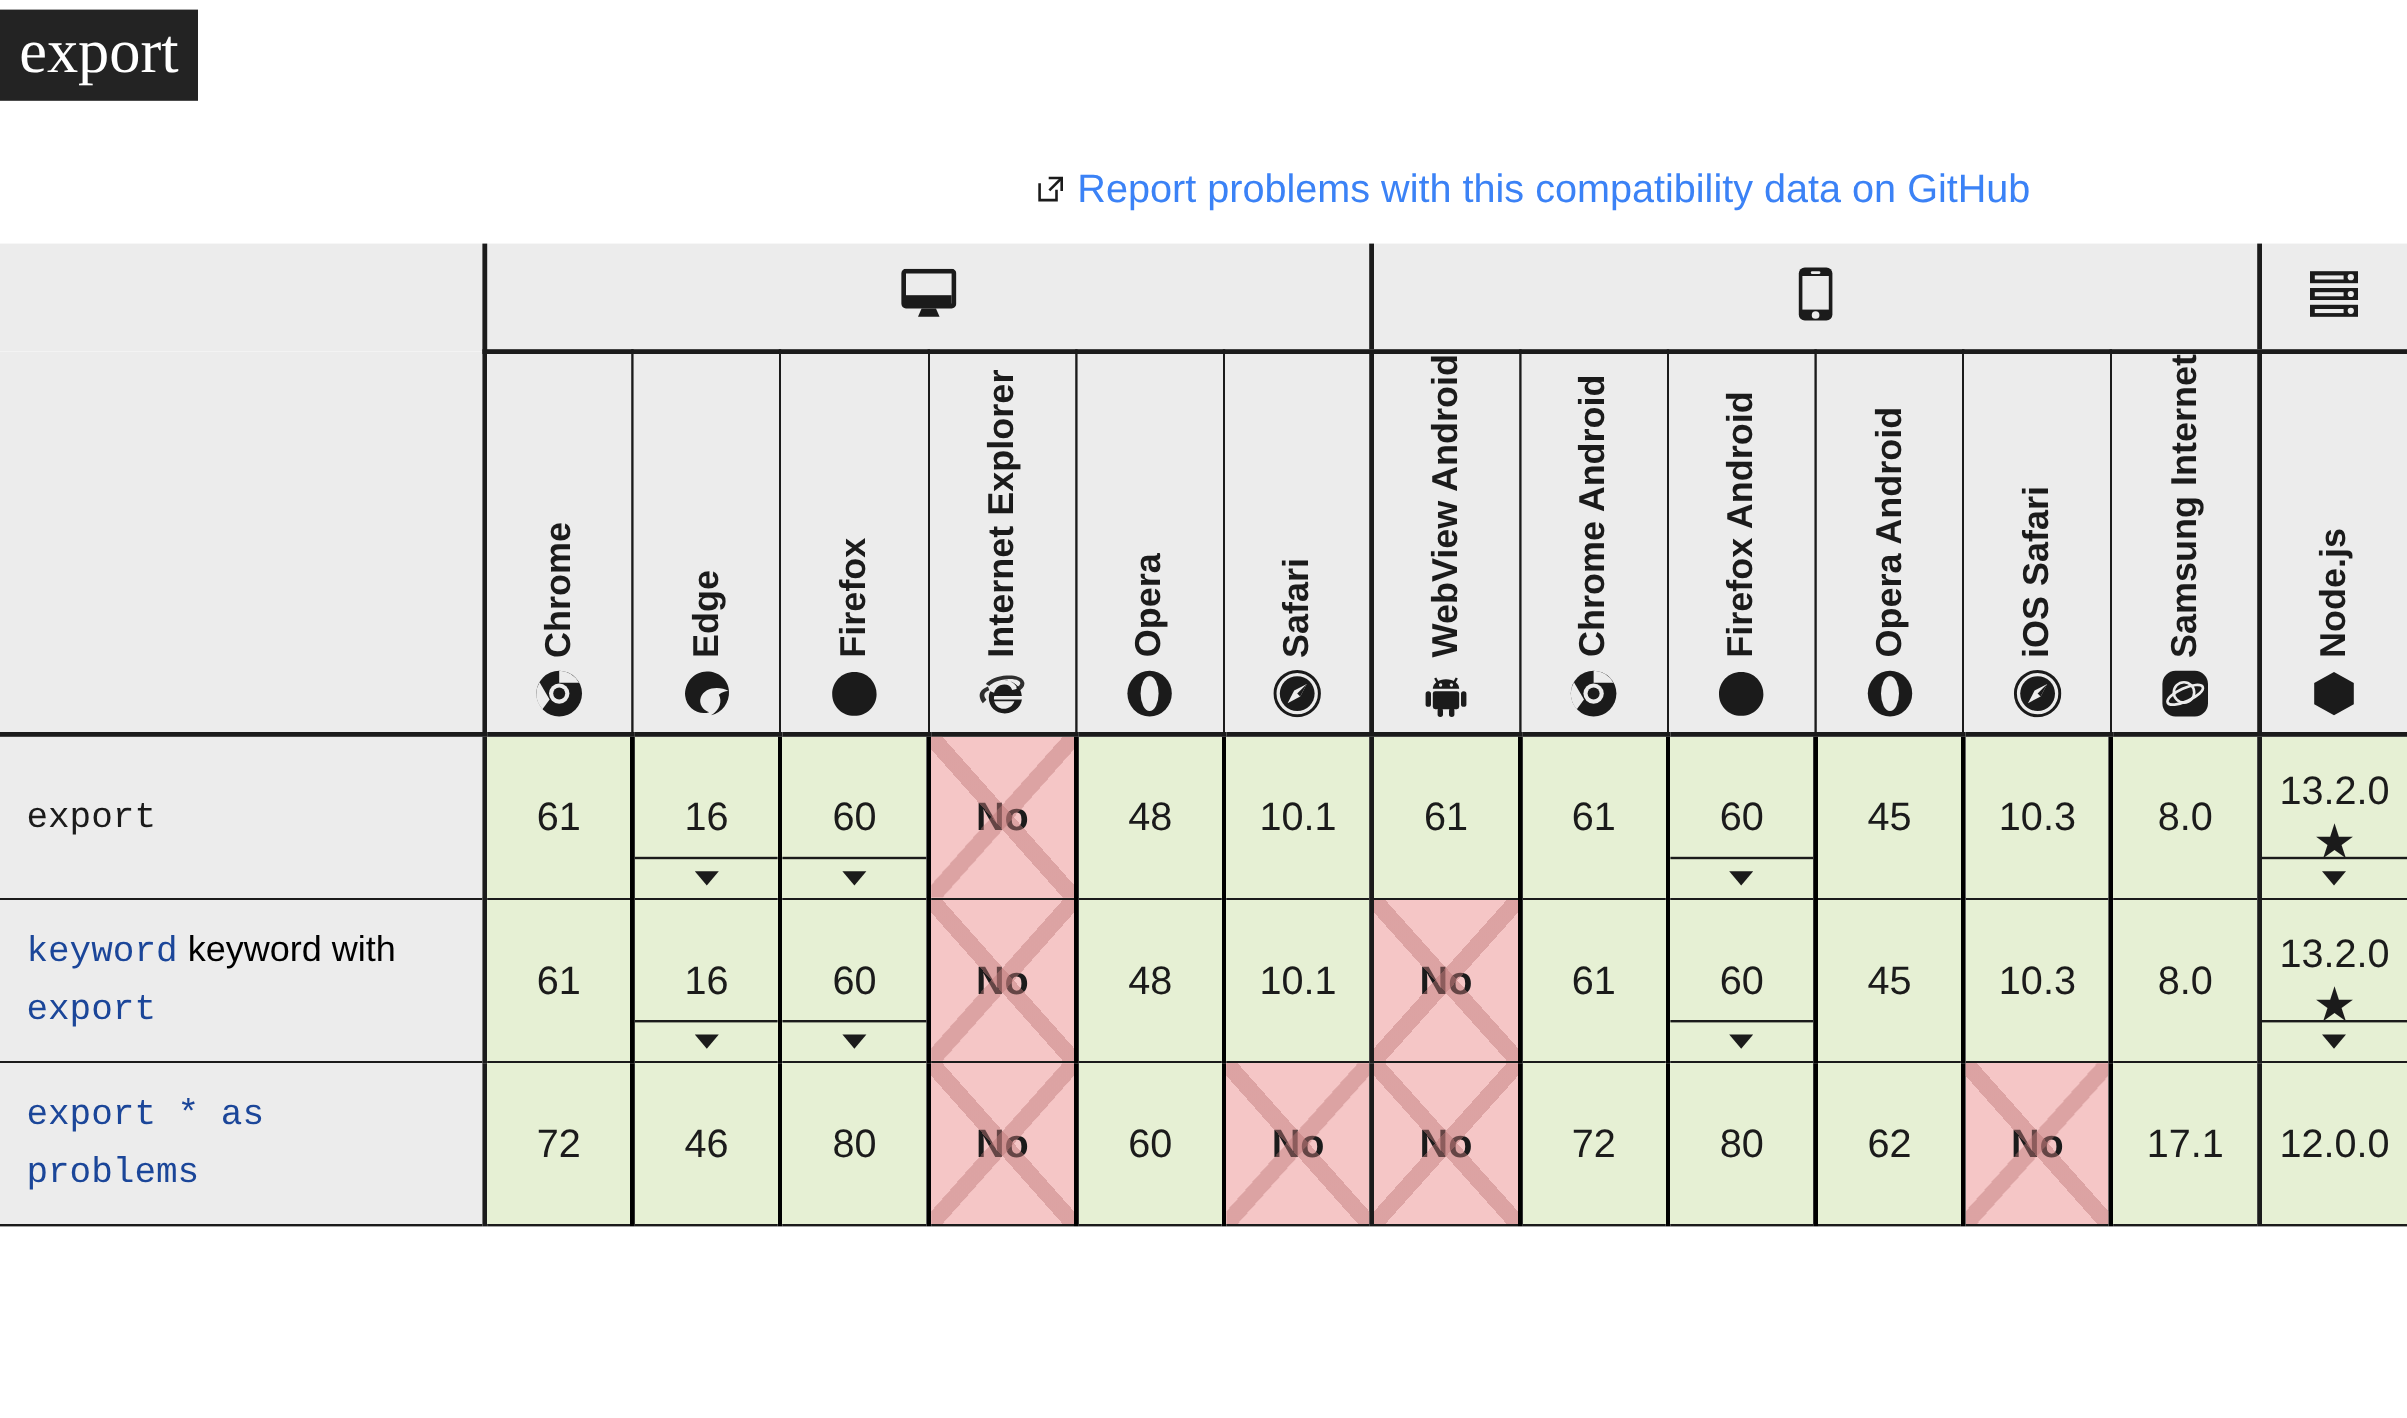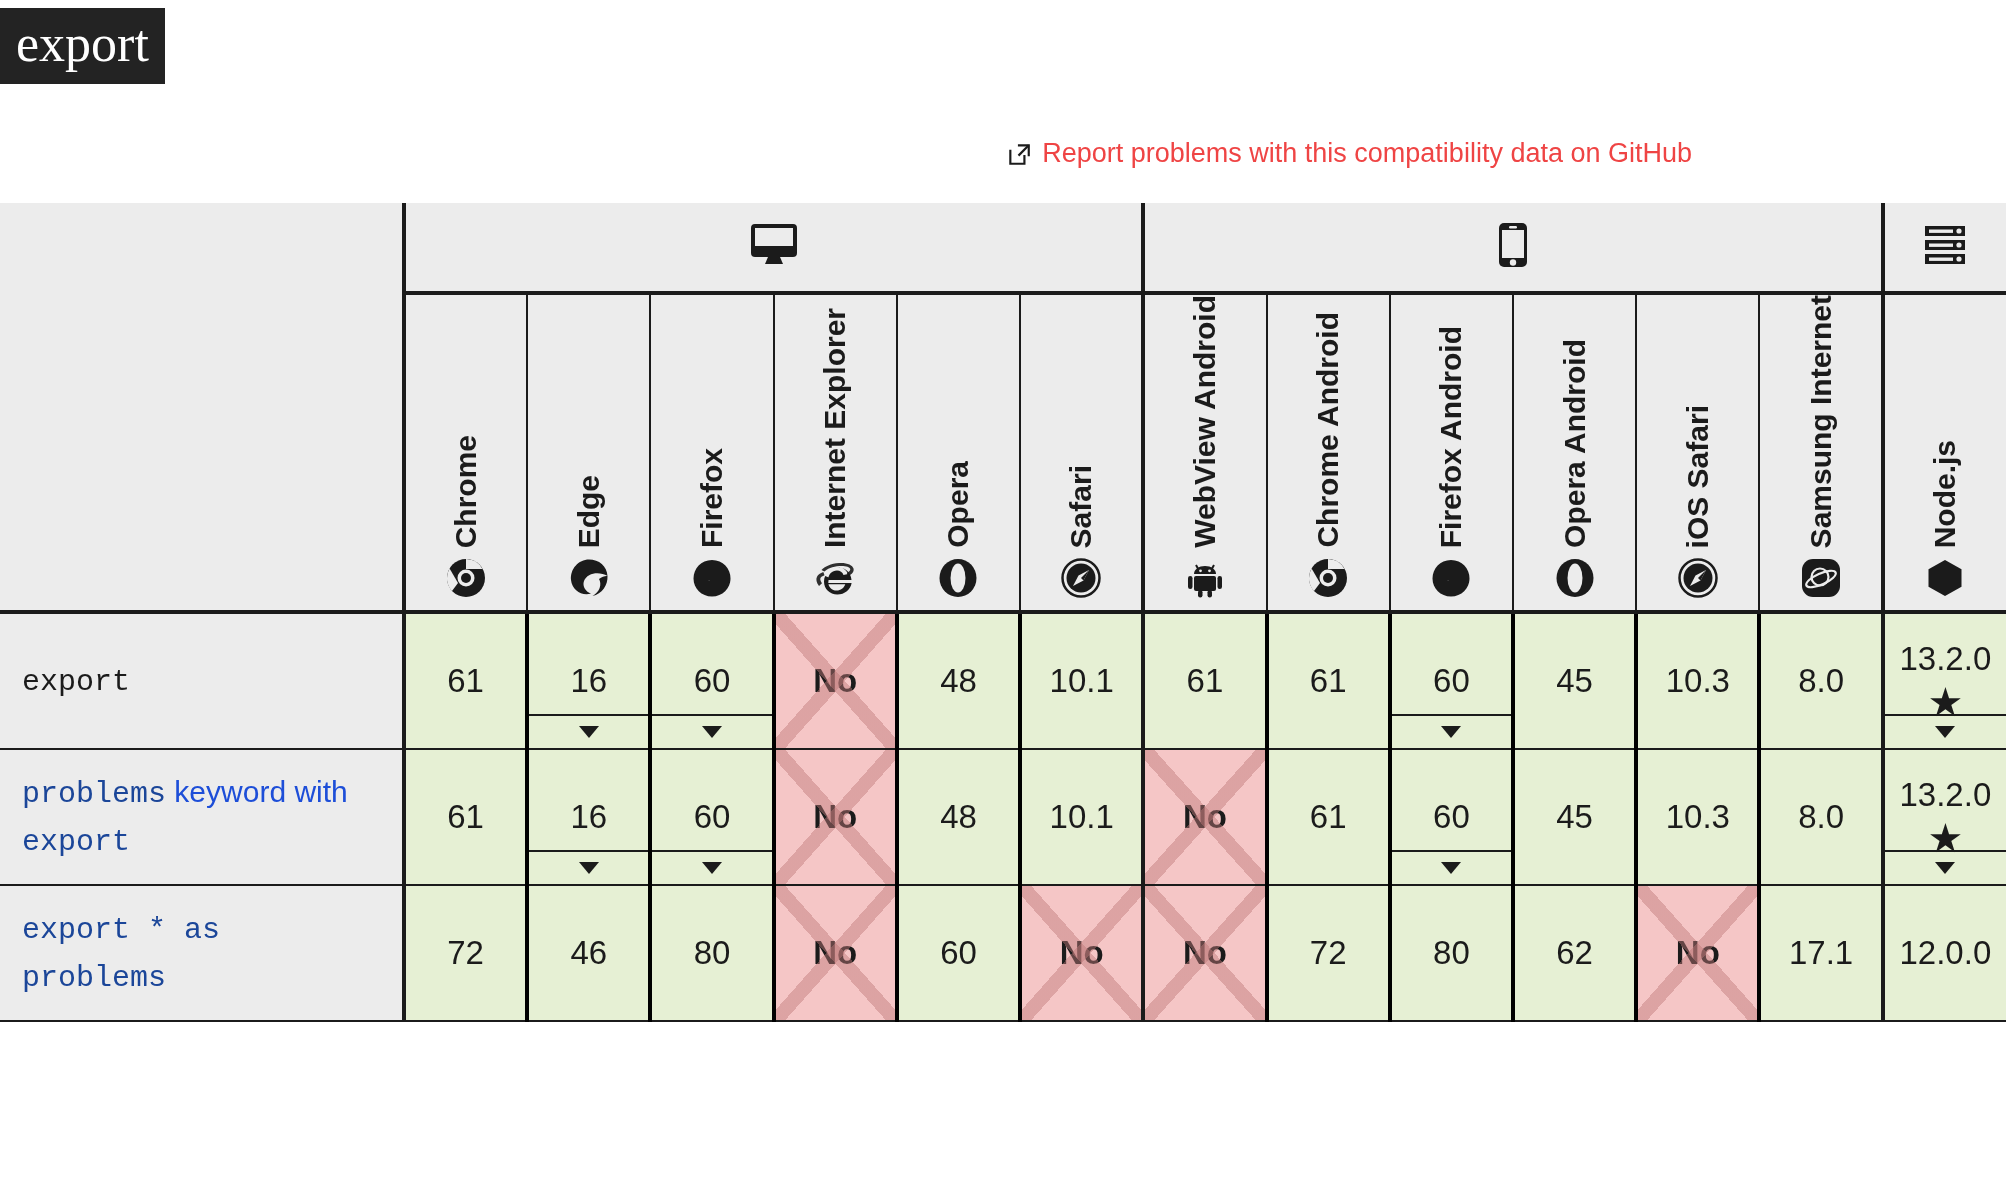--- a/index.html
+++ b/index.html
@@ -19,21 +19,21 @@
     font-family:"Liberation Serif", serif;
     font-size:52px;line-height:1;
     padding:10px 16px 14px 16px;
     white-space:nowrap;
   }
 
   
   .gh-link{
     position:absolute;right:0;top:138px;
     display:flex;align-items:center;gap:10px;
-    color:#ef4444;font-size:27px;
+    color:#3b82f6;font-size:33px;
     text-decoration:none;white-space:nowrap;
   }
   .gh-link .label{text-decoration:none;}
   .ext-icon{display:block;width:26px;height:26px;}
 
   
   .bc-table{
     position:absolute;left:0;top:203px;
     width:2006px;
     border-collapse:collapse;
@@ -127,21 +127,21 @@
   .toggle{
     position:absolute;left:0;right:0;bottom:0;height:32px;
     border-top:2px solid #1b1b1b;
     display:flex;align-items:center;justify-content:center;
     cursor:pointer;
   }
   .toggle svg{display:block;}
 
   .code{font-family:"Liberation Mono", monospace;}
   .mono-blue{font-family:"Liberation Mono", monospace;color:#1b4699;}
-  .sans-blue{font-family:"Liberation Sans", sans-serif;color:#1d4ed8;}
+  .sans-blue{font-family:"Liberation Sans", sans-serif;color:#000000;}
 </style>
 </head>
 <body>
 
 <div class="page">
 
   <div class="title-box">export</div>
 
   <a class="gh-link" href="#">
     <span>
@@ -476,21 +476,21 @@
             <div class="toggle">
               <svg width="22" height="14" viewBox="0 0 22 14" fill="#1b1b1b">
                 <path d="M1 1 L21 1 L11 13 Z"></path>
               </svg>
             </div>
           </td>
       </tr>
 
       <tr class="frow">
         <td class="featcell">
-          <span class="mono-blue">problems</span><span class="sans-blue"> keyword with </span><span class="mono-blue">export</span>
+          <span class="mono-blue">keyword</span><span class="sans-blue"> keyword with </span><span class="mono-blue">export</span>
         </td>
         <td class="yes sep-l">
             <div class="cellbody">
               <span class="ver">61</span>
             </div>
           </td>
         <td class="yes">
             <div class="cellbody">
               <span class="ver">16</span>
             </div>

